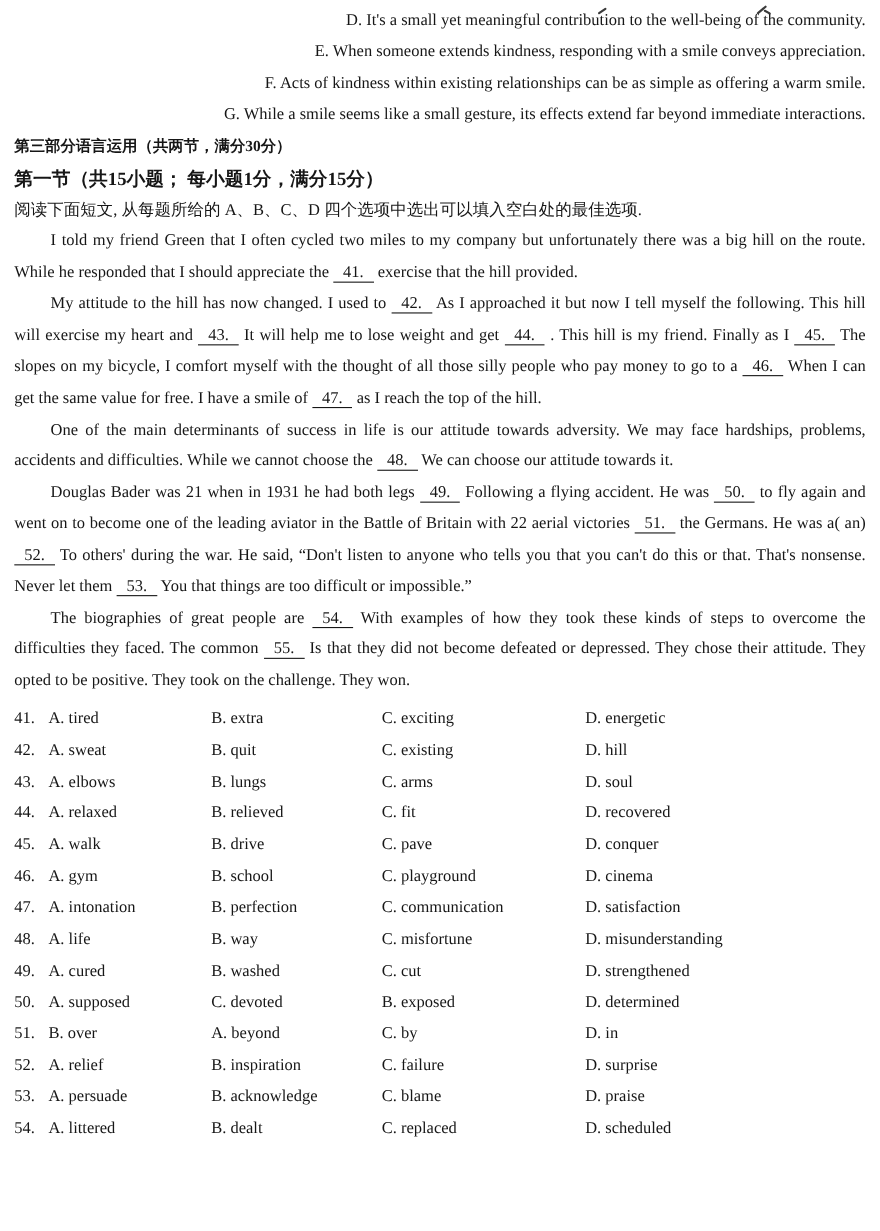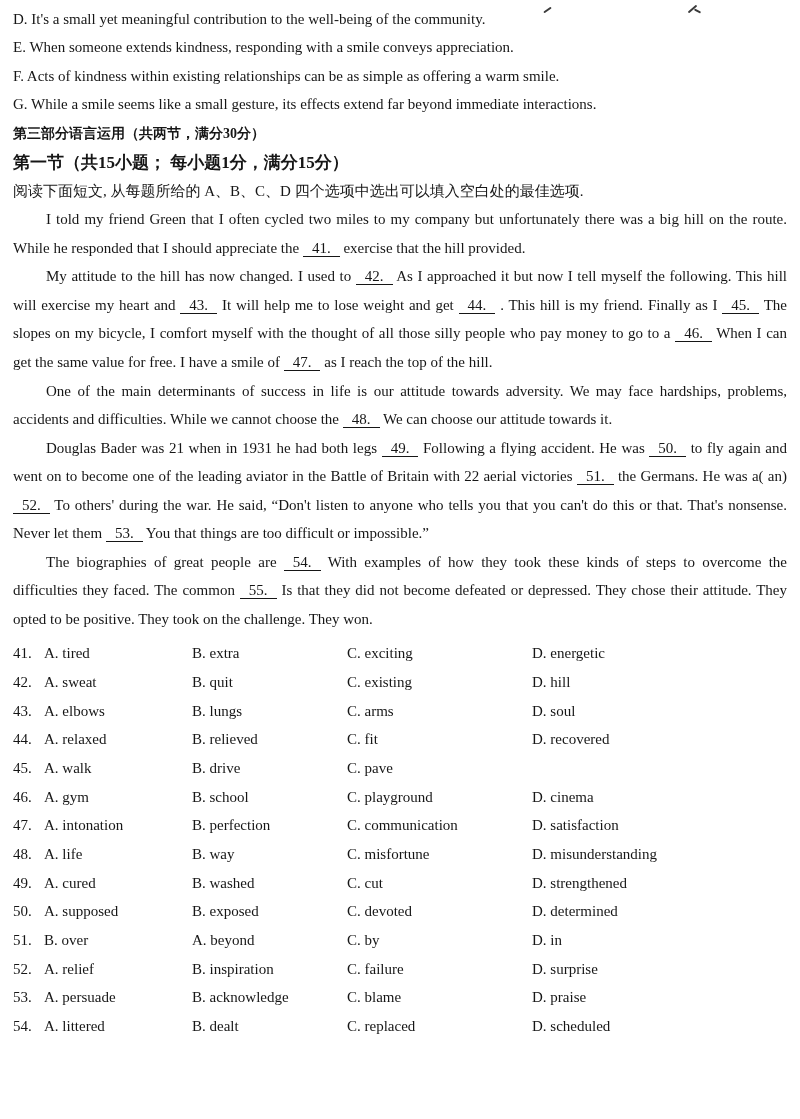--- a/index.html
+++ b/index.html
@@ -4,21 +4,21 @@
 <style>
   html, body { margin: 0; padding: 0; }
   body {
     width: 800px; height: 1119px;
     background: #ffffff; color: #161616;
     font-family: "Liberation Serif", "DejaVu Serif", serif;
     font-size: 15px;
     position: relative; overflow: hidden;
   }
   .page { padding: 5px 13px 0 13px; }
-  .line { line-height: 28.45px; white-space: nowrap; }
+  .line { line-height: 28.45px; white-space: nowrap; text-align: right; }
   .h-part { font-weight: bold; font-size: 14px; line-height: 29px; }
   .h-node { font-weight: bold; font-size: 17px; line-height: 29px; }
   .instruction { line-height: 28.4px; }
   .para { margin: 0; text-align: justify; text-indent: 33px; line-height: 28.55px; }
   .blank { border-bottom: 1px solid #161616; padding: 0 9px; white-space: nowrap; }
   .options { margin-top: 6px; }
   .opt-row { display: grid; grid-template-columns: 31px 148px 155px 185px 1fr; line-height: 28.65px; }
   .cell { display: block; white-space: nowrap; }
   .ink { position: absolute; background: #3b3b3b; border-radius: 1px; }
 </style>
@@ -69,20 +69,21 @@
         <span class="cell">A. relaxed</span>
         <span class="cell">B. relieved</span>
         <span class="cell">C. fit</span>
         <span class="cell">D. recovered</span>
       </div>
       <div class="opt-row">
         <span class="cell">45.</span>
         <span class="cell">A. walk</span>
         <span class="cell">B. drive</span>
         <span class="cell">C. pave</span>
+        <span class="cell">D. conquer</span>
       </div>
       <div class="opt-row">
         <span class="cell">46.</span>
         <span class="cell">A. gym</span>
         <span class="cell">B. school</span>
         <span class="cell">C. playground</span>
         <span class="cell">D. cinema</span>
       </div>
       <div class="opt-row">
         <span class="cell">47.</span>
@@ -101,22 +102,22 @@
       <div class="opt-row">
         <span class="cell">49.</span>
         <span class="cell">A. cured</span>
         <span class="cell">B. washed</span>
         <span class="cell">C. cut</span>
         <span class="cell">D. strengthened</span>
       </div>
       <div class="opt-row">
         <span class="cell">50.</span>
         <span class="cell">A. supposed</span>
+        <span class="cell">C. devoted</span>
         <span class="cell">B. exposed</span>
-        <span class="cell">C. devoted</span>
         <span class="cell">D. determined</span>
       </div>
       <div class="opt-row">
         <span class="cell">51.</span>
         <span class="cell">B. over</span>
         <span class="cell">A. beyond</span>
         <span class="cell">C. by</span>
         <span class="cell">D. in</span>
       </div>
       <div class="opt-row">

